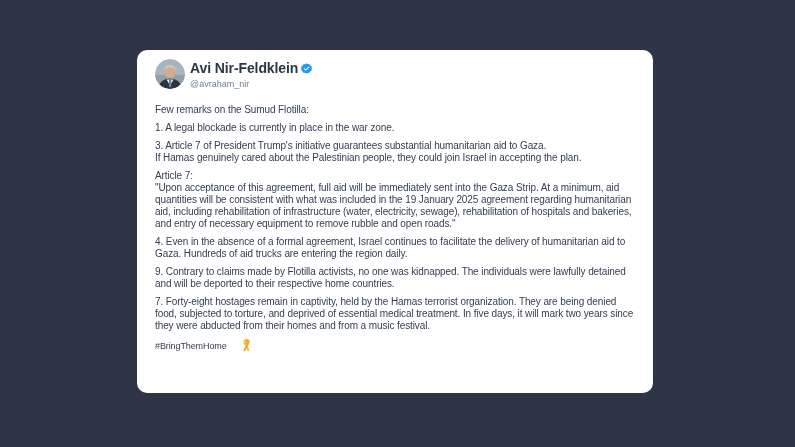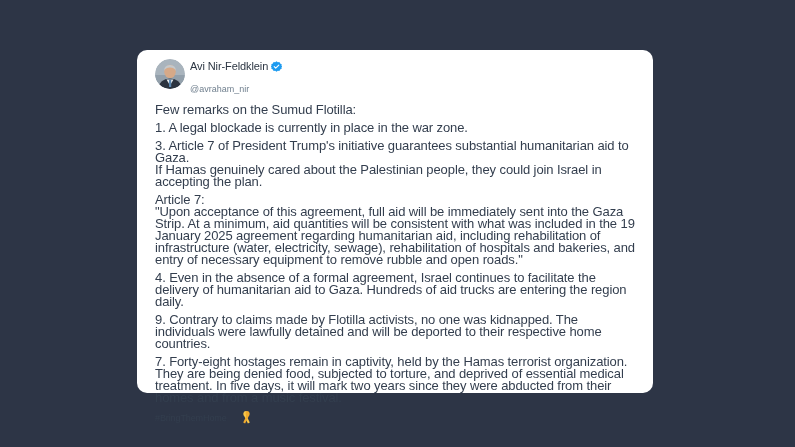--- a/index.html
+++ b/index.html
@@ -33,38 +33,38 @@
     flex: 0 0 auto;
     cursor: pointer;
   }
   .author-block { padding-top: 1px; }
   .author-name-row {
     display: flex;
     align-items: center;
     gap: 3px;
   }
   .author-name {
-    font-size: 11px;
-    font-weight: normal;
+    font-size: 14px;
+    font-weight: bold;
     color: #2c3643;
     letter-spacing: -0.1px;
     cursor: pointer;
   }
   .badge { display: inline-flex; margin-top: 1px; }
   .author-handle {
     font-size: 9px;
     color: #71808f;
-    margin-top: 12px;
+    margin-top: 3px;
     cursor: pointer;
   }
   .tweet-body {
     margin-top: 13px;
   }
   .tweet-body p {
-    font-size: 13px;
+    font-size: 10px;
     line-height: 12px;
     letter-spacing: -0.1px;
     color: #333e4e;
     white-space: pre-wrap;
     margin-bottom: 6px;
     max-width: 482px;
   }
   .hashtag-row {
     display: flex;
     align-items: center;

